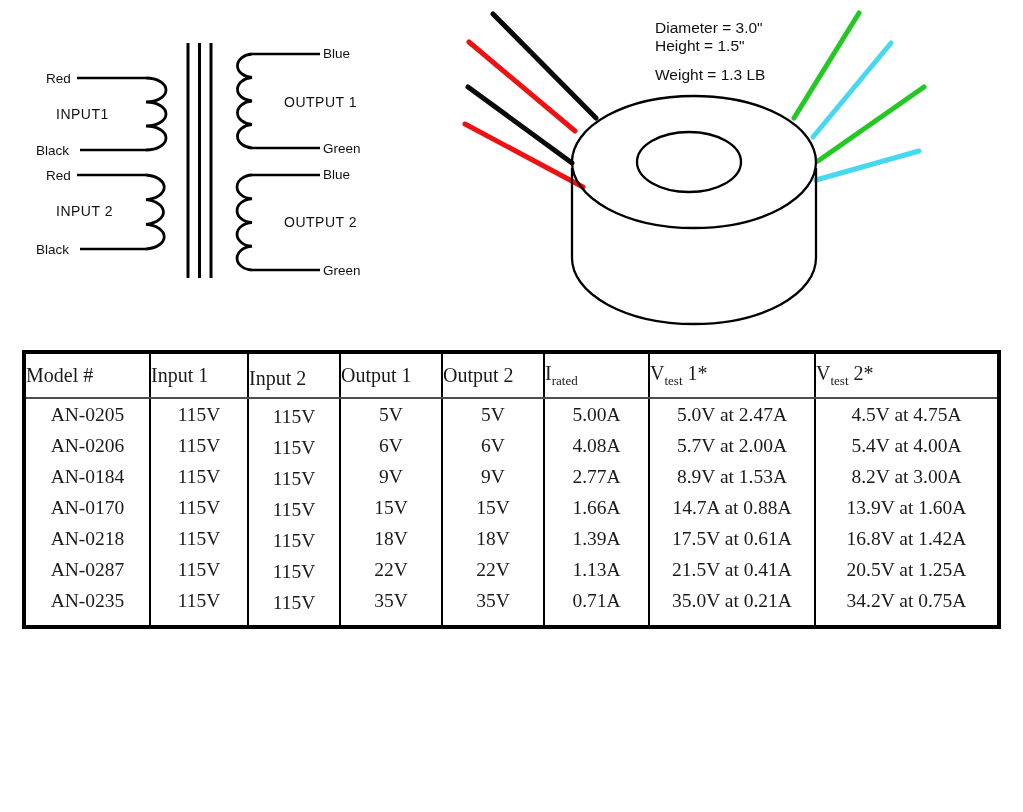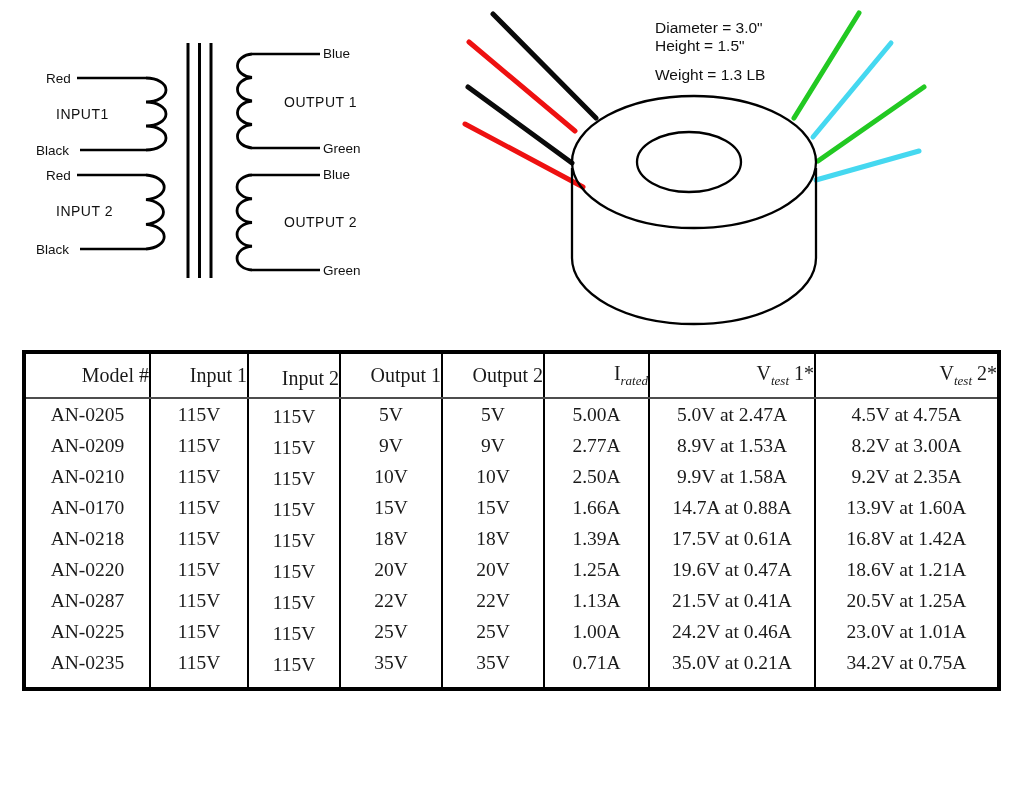--- a/index.html
+++ b/index.html
@@ -21,34 +21,34 @@
   .wire { stroke-width:5; fill:none; stroke-linecap:round; }
 
   table.spec-table {
     position:absolute; left:22px; top:350px; width:975px;
     border-collapse:collapse; table-layout:fixed;
     border:4px solid #000;
     font-family:"Liberation Serif","DejaVu Serif",serif;
     color:#1a1a1a;
   }
   table.spec-table th {
-    height:38px; font-weight:normal; font-size:20px; text-align:right; padding:0;
+    height:38px; font-weight:normal; font-size:20px; text-align:left; padding:0;
     border-bottom:2px solid #4d4d4d;
   }
   table.spec-table td {
     height:26px; font-size:19.5px; text-align:center; padding:0; line-height:1;
     vertical-align:middle; white-space:nowrap;
   }
   table.spec-table th:not(:first-child),
   table.spec-table td:not(:first-child) { border-left:2px solid #000; }
   table.spec-table tbody tr:first-child td { }
   table.spec-table tbody tr:last-child td { padding-bottom:9px; }
   
   table.spec-table th:nth-child(3), table.spec-table td:nth-child(3) { padding-top:5px; }
-  sub.hdr-sub { font-size:13px;font-style:italic; }
+  sub.hdr-sub { font-size:13px; }
 </style>
 </head>
 <body>
 
 <div class="page">
 
   <svg class="schematic-svg" width="440" height="340" viewBox="0 0 440 340">
 
     <g>
       <line class="core-line" x1="188" y1="43" x2="188" y2="278"></line>
@@ -152,90 +152,70 @@
           <td>AN-0205</td>
           <td>115V</td>
           <td>115V</td>
           <td>5V</td>
           <td>5V</td>
           <td>5.00A</td>
           <td>5.0V at 2.47A</td>
           <td>4.5V at 4.75A</td>
         </tr>
         <tr>
-          <td>AN-0209</td>
+          <td>AN-0206</td>
+          <td>115V</td>
+          <td>115V</td>
+          <td>6V</td>
+          <td>6V</td>
+          <td>4.08A</td>
+          <td>5.7V at 2.00A</td>
+          <td>5.4V at 4.00A</td>
+        </tr>
+        <tr>
+          <td>AN-0184</td>
           <td>115V</td>
           <td>115V</td>
           <td>9V</td>
           <td>9V</td>
           <td>2.77A</td>
           <td>8.9V at 1.53A</td>
           <td>8.2V at 3.00A</td>
         </tr>
         <tr>
-          <td>AN-0210</td>
-          <td>115V</td>
-          <td>115V</td>
-          <td>10V</td>
-          <td>10V</td>
-          <td>2.50A</td>
-          <td>9.9V at 1.58A</td>
-          <td>9.2V at 2.35A</td>
-        </tr>
-        <tr>
           <td>AN-0170</td>
           <td>115V</td>
           <td>115V</td>
           <td>15V</td>
           <td>15V</td>
           <td>1.66A</td>
           <td>14.7A at 0.88A</td>
           <td>13.9V at 1.60A</td>
         </tr>
         <tr>
           <td>AN-0218</td>
           <td>115V</td>
           <td>115V</td>
           <td>18V</td>
           <td>18V</td>
           <td>1.39A</td>
           <td>17.5V at 0.61A</td>
           <td>16.8V at 1.42A</td>
         </tr>
         <tr>
-          <td>AN-0220</td>
-          <td>115V</td>
-          <td>115V</td>
-          <td>20V</td>
-          <td>20V</td>
-          <td>1.25A</td>
-          <td>19.6V at 0.47A</td>
-          <td>18.6V at 1.21A</td>
-        </tr>
-        <tr>
           <td>AN-0287</td>
           <td>115V</td>
           <td>115V</td>
           <td>22V</td>
           <td>22V</td>
           <td>1.13A</td>
           <td>21.5V at 0.41A</td>
           <td>20.5V at 1.25A</td>
         </tr>
         <tr>
-          <td>AN-0225</td>
-          <td>115V</td>
-          <td>115V</td>
-          <td>25V</td>
-          <td>25V</td>
-          <td>1.00A</td>
-          <td>24.2V at 0.46A</td>
-          <td>23.0V at 1.01A</td>
-        </tr>
-        <tr>
           <td>AN-0235</td>
           <td>115V</td>
           <td>115V</td>
           <td>35V</td>
           <td>35V</td>
           <td>0.71A</td>
           <td>35.0V at 0.21A</td>
           <td>34.2V at 0.75A</td>
         </tr>
       </tbody>

